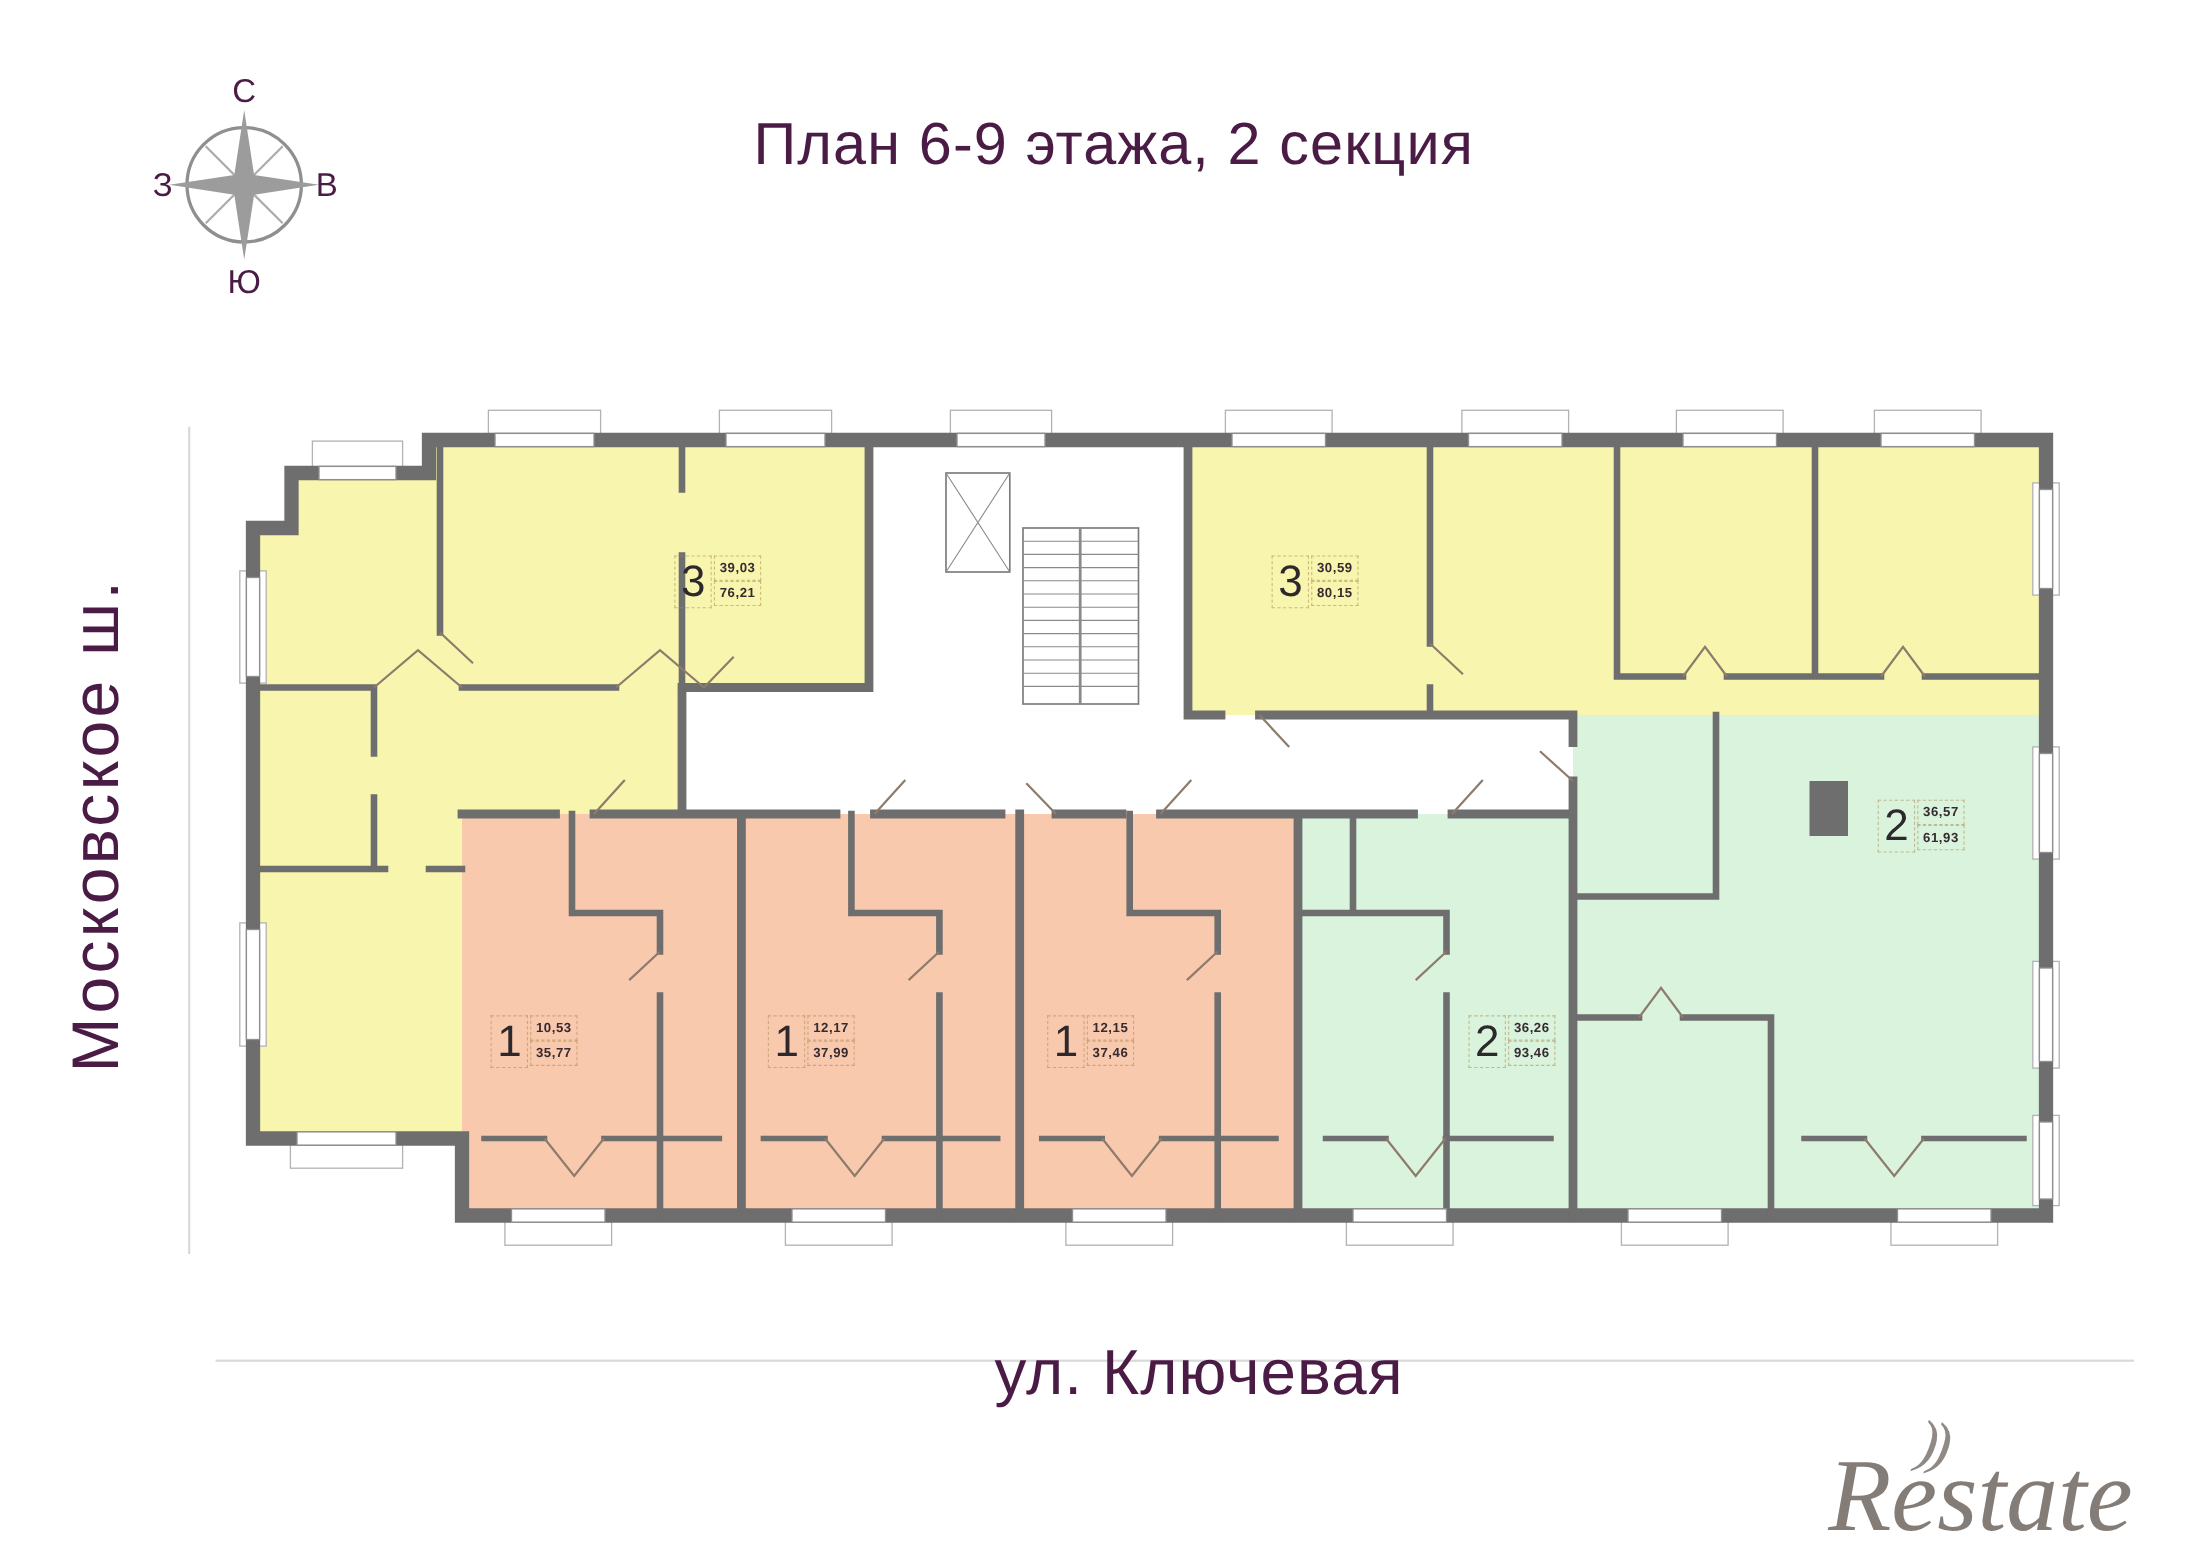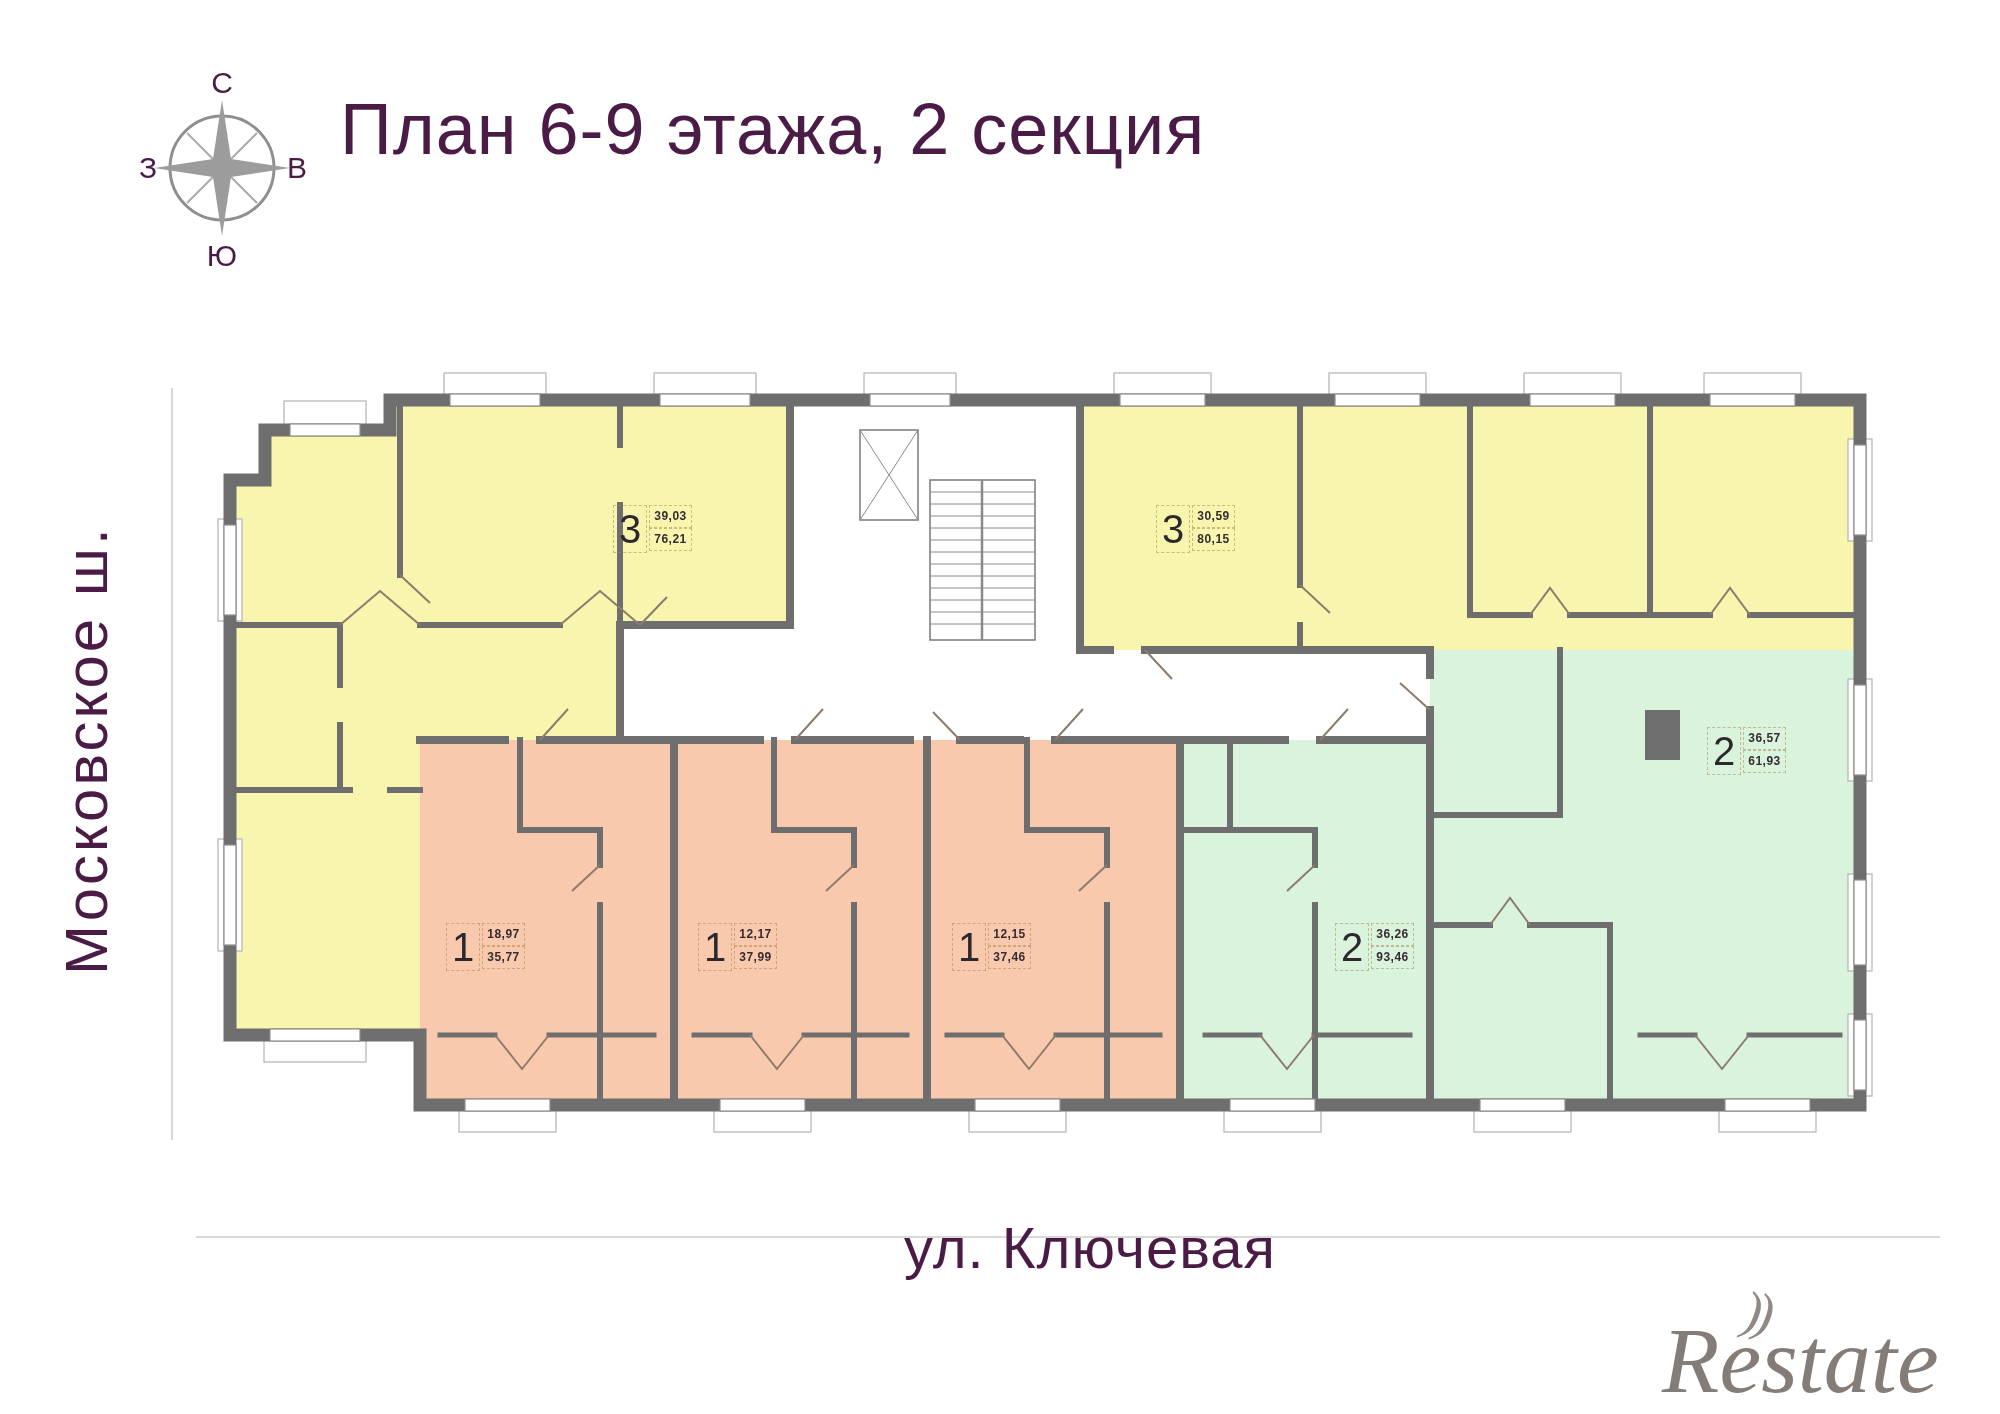--- a/index.html
+++ b/index.html
@@ -8,22 +8,22 @@
     --apartment-yellow:#f8f5ae;
     --apartment-salmon:#f9c9ae;
     --apartment-mint:#d9f3dd;
     --door-line:#8d7b6b;
     --watermark-gray:#6a6059;
   }
   html,body{margin:0;padding:0;background:#fff;}
   #canvas{position:relative;width:2000px;height:1414px;overflow:hidden;background:#ffffff;
           font-family:"Liberation Sans",sans-serif;}
 
-  .title{position:absolute;left:340px;top:88px;width:1000px;text-align:left;
-         font-size:72px;font-weight:500;letter-spacing:1px;color:var(--accent-purple);}
+  .title{position:absolute;left:340px;top:100px;width:1000px;text-align:right;
+         font-size:54px;font-weight:500;letter-spacing:1px;color:var(--accent-purple);}
 
   .compass{position:absolute;left:137px;top:63px;width:170px;height:210px;overflow:visible;}
   .compass text{font-family:"Liberation Sans",sans-serif;font-size:30px;font-weight:500;
                 fill:var(--accent-purple);text-anchor:middle;}
 
   .street-left{position:absolute;left:52px;top:400px;width:92px;height:700px;
                writing-mode:vertical-rl;transform:rotate(180deg);text-align:center;
                font-size:60px;font-weight:500;letter-spacing:3px;color:var(--accent-purple);}
   .street-bottom{position:absolute;left:660px;top:1214px;width:860px;text-align:center;
                font-size:58px;font-weight:500;letter-spacing:1px;color:var(--accent-purple);}
@@ -188,21 +188,21 @@
     <div class="apt-label" style="left:926px;top:120px;">
       <span class="digit">3</span>
       <span class="areas">
         <span>30,59</span>
         <span>80,15</span>
       </span>
     </div>
     <div class="apt-label" style="left:216px;top:538px;">
       <span class="digit">1</span>
       <span class="areas">
-        <span>18,97</span>
+        <span>10,53</span>
         <span>35,77</span>
       </span>
     </div>
     <div class="apt-label" style="left:468px;top:538px;">
       <span class="digit">1</span>
       <span class="areas">
         <span>12,17</span>
         <span>37,99</span>
       </span>
     </div>

